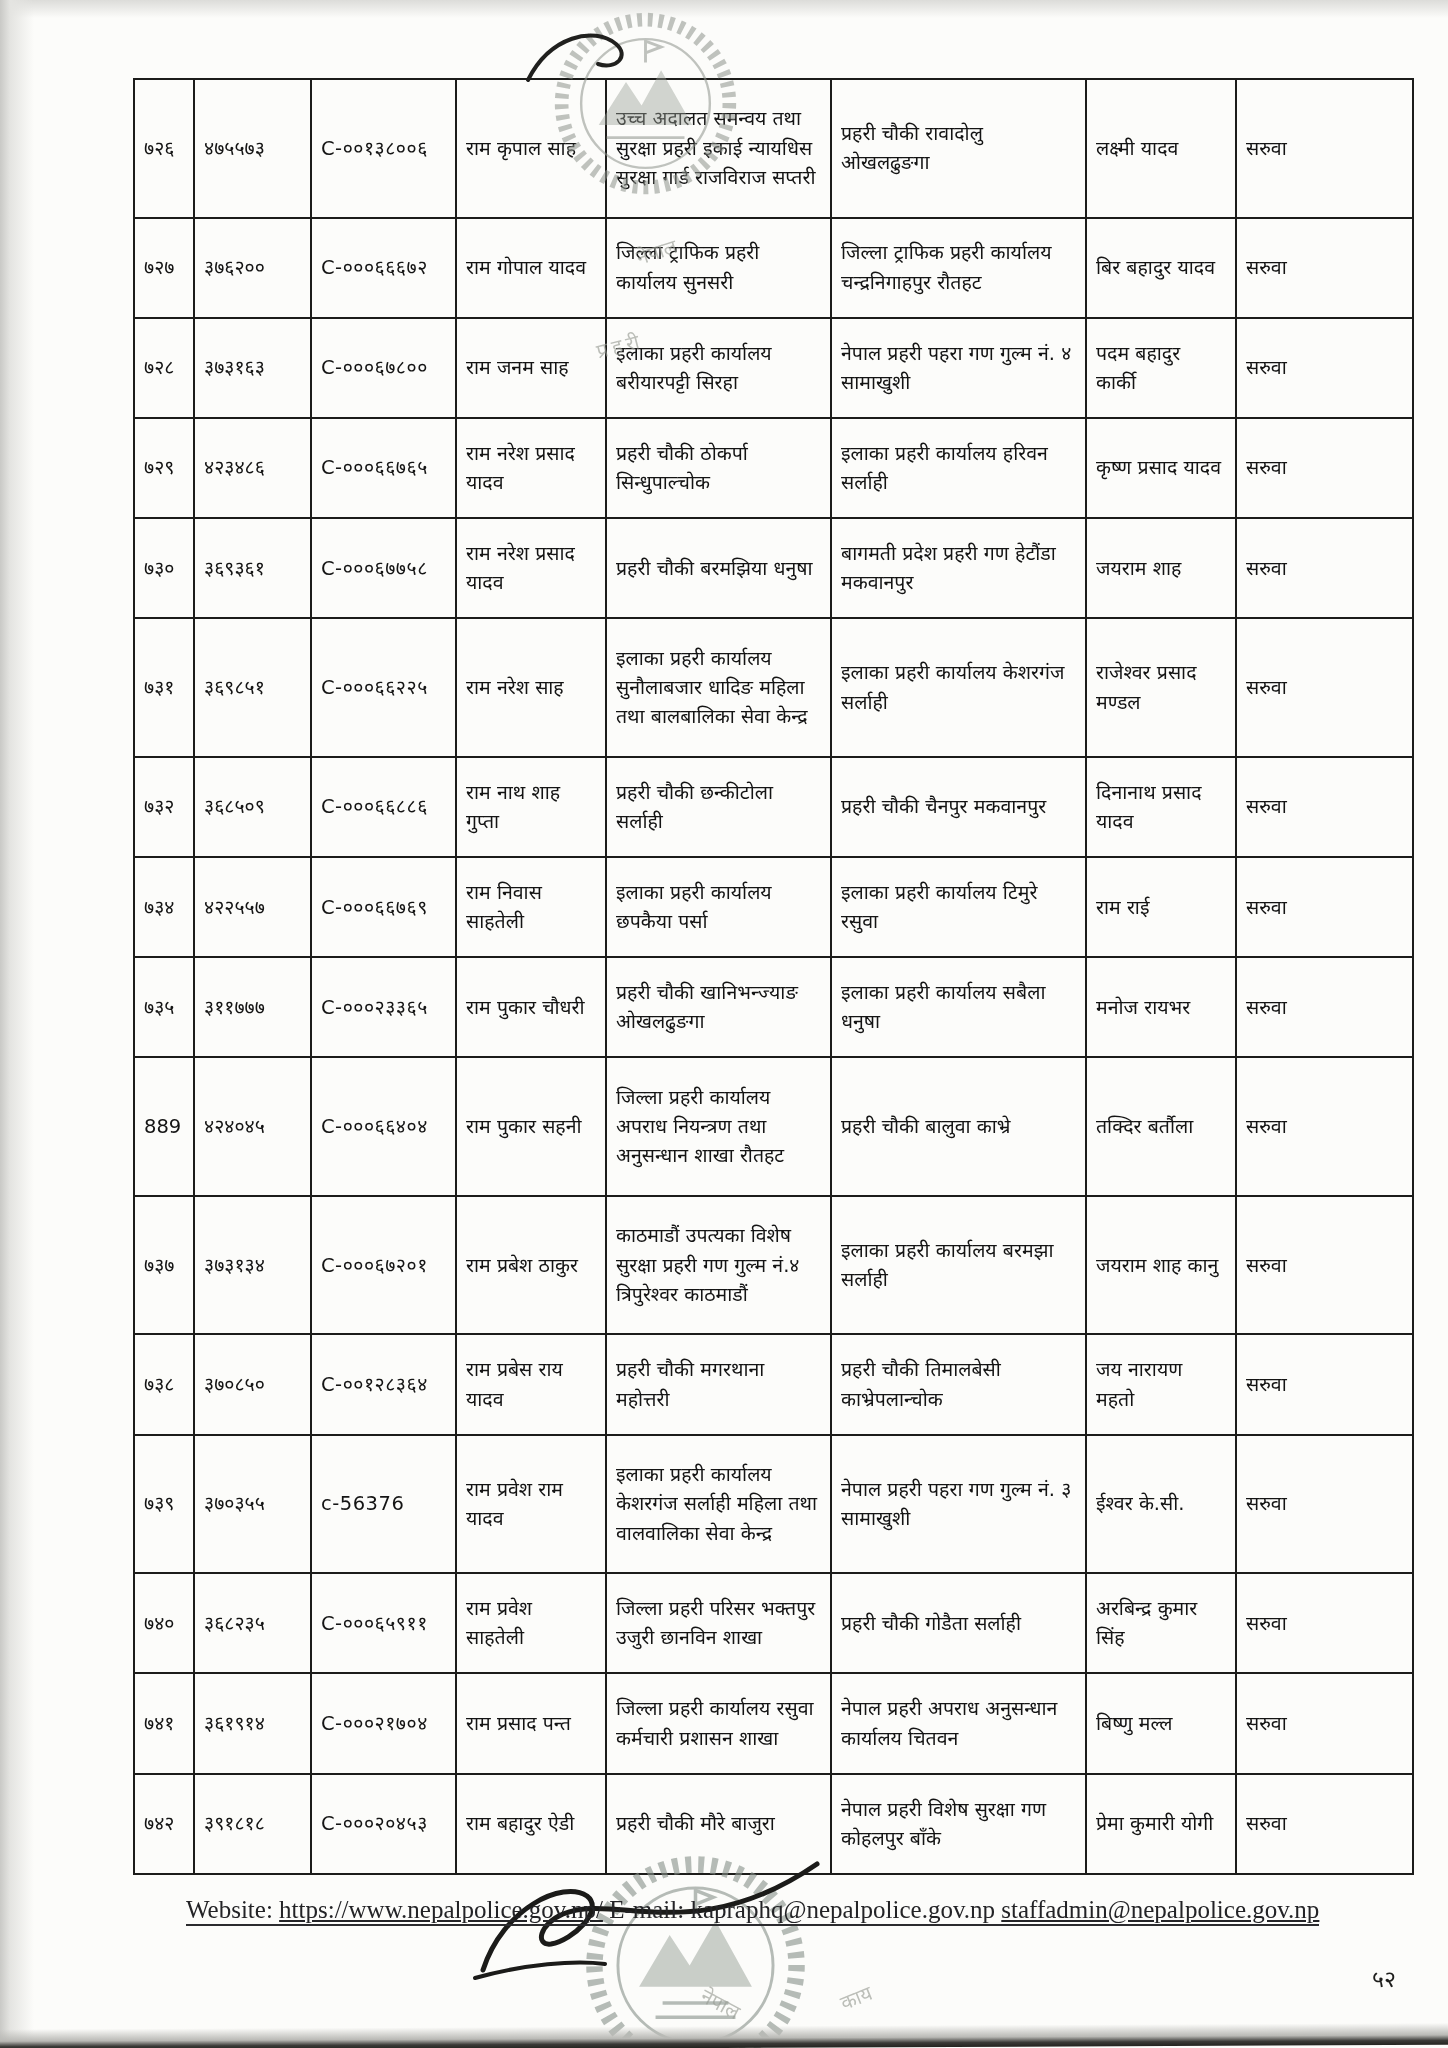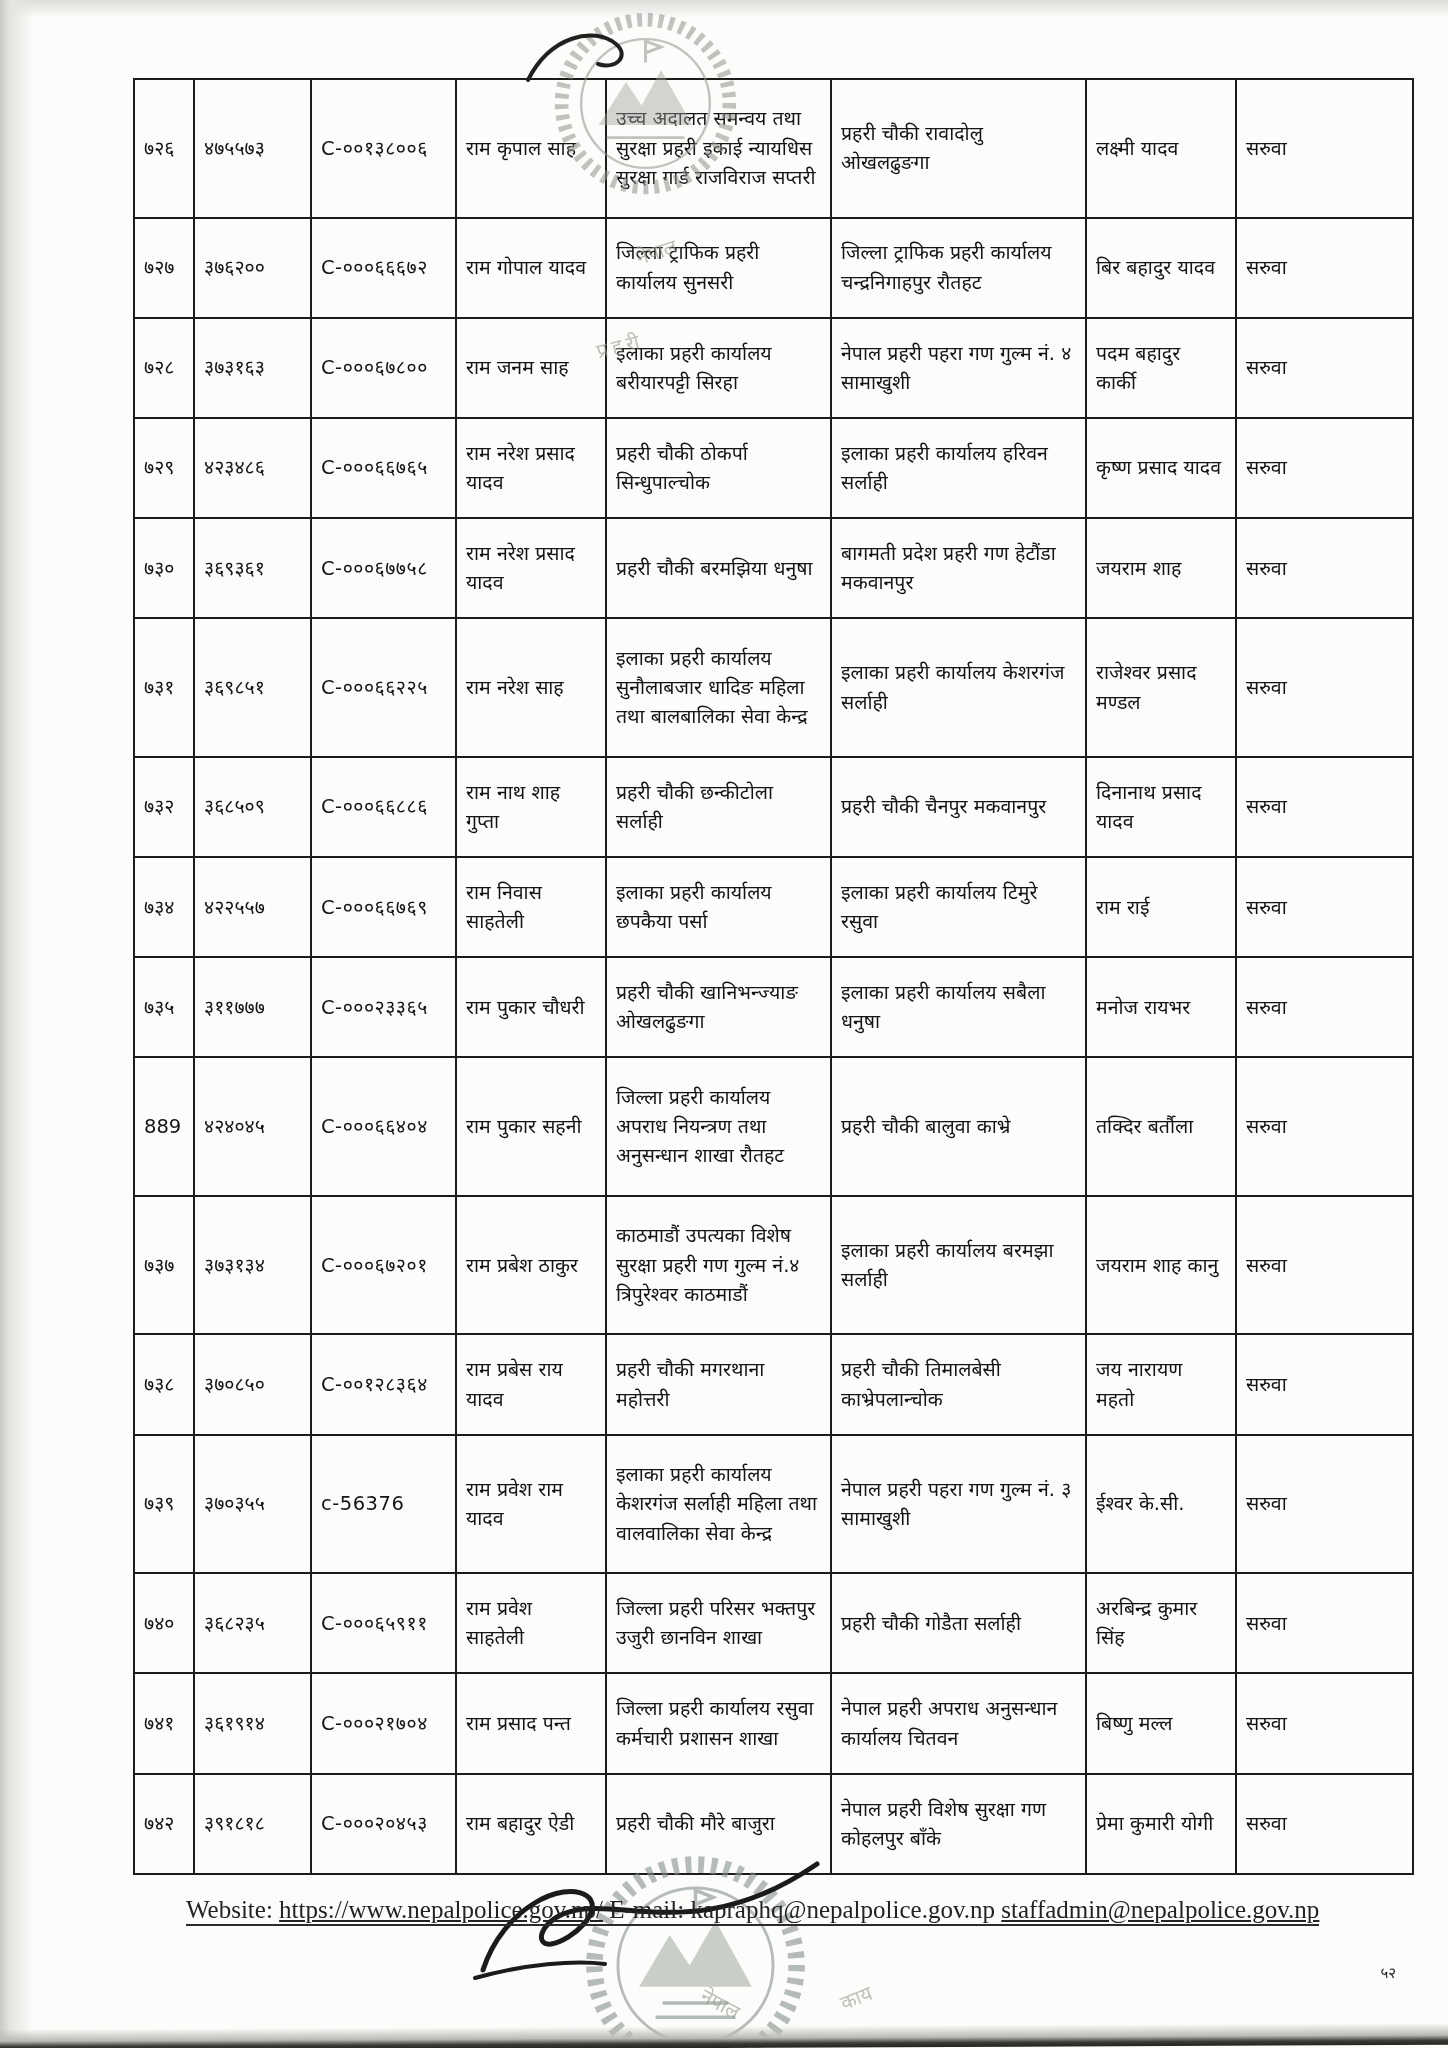--- a/index.html
+++ b/index.html
@@ -61,21 +61,21 @@
     font-family:"Liberation Serif","DejaVu Serif",serif;
     font-size:25px;color:#232326;
     border-bottom:2.5px solid #2b2b2e;
     white-space:nowrap;
     z-index:5;
   }
   .footer a{color:#232326;text-decoration:none;}
   .footer .u{text-decoration:underline;}
   .page-number{
     position:absolute;right:52px;top:1962px;
-    font-size:15px;color:#1d1d1b;
+    font-size:23px;color:#1d1d1b;
   }
 </style>
 </head>
 <body>
 
 <div class="page">
   <div class="top-shade"></div>
   <div class="left-shade"></div>
 
   <table class="roster">

